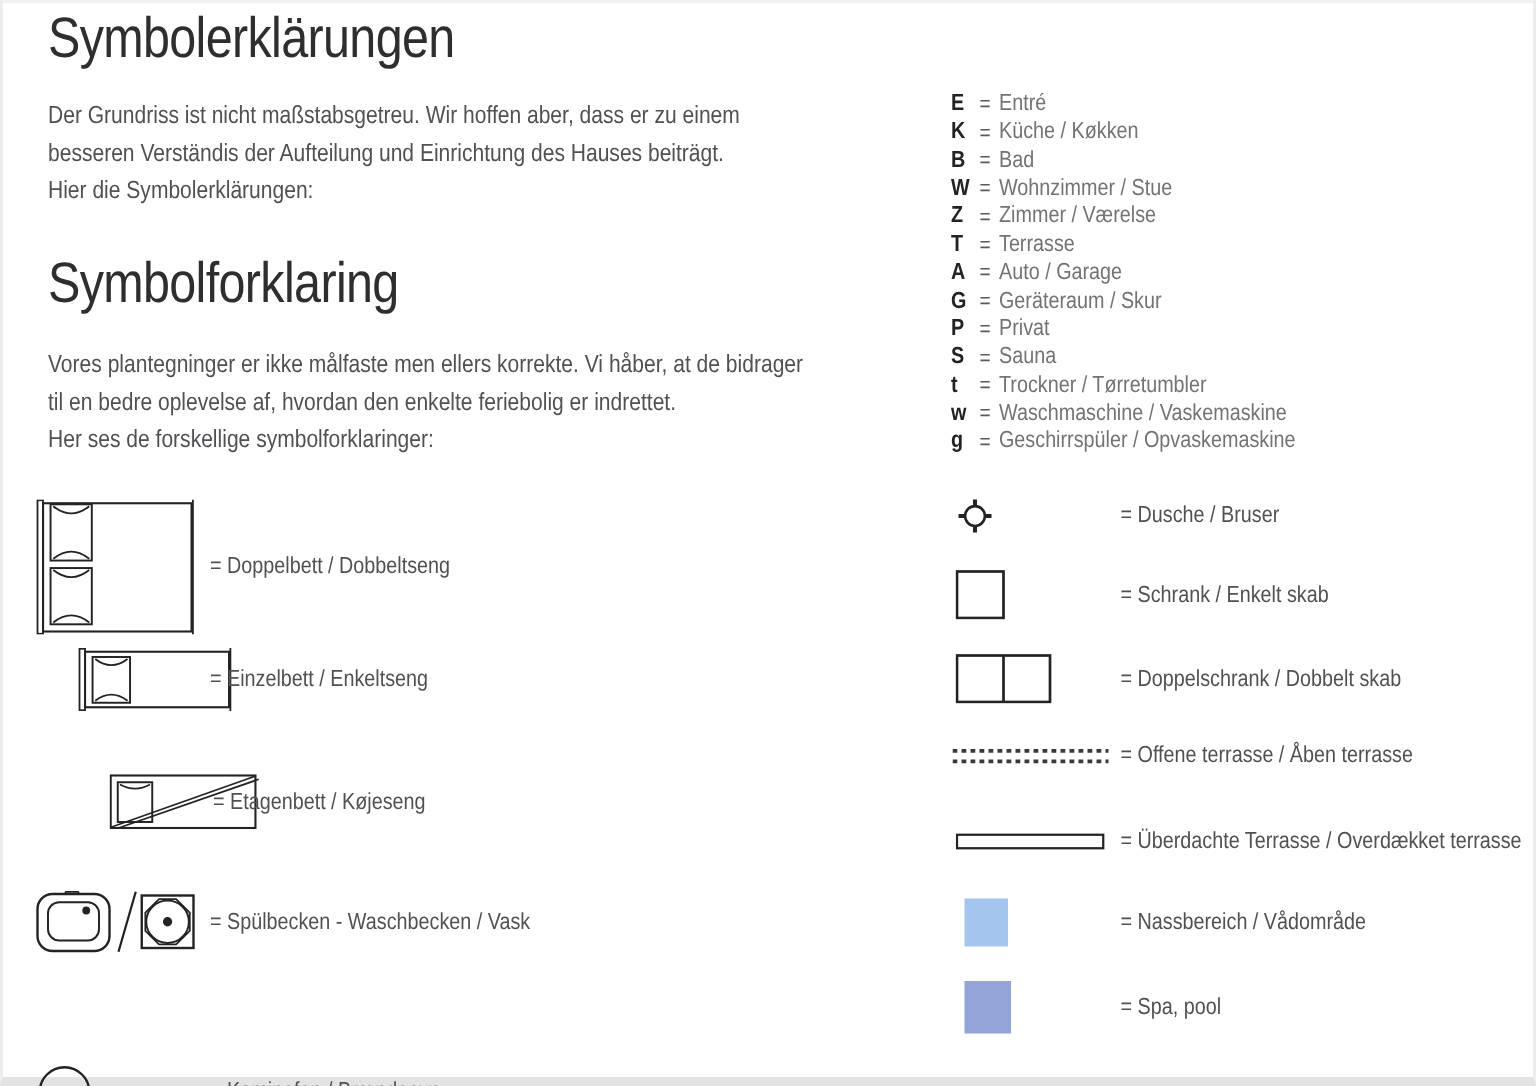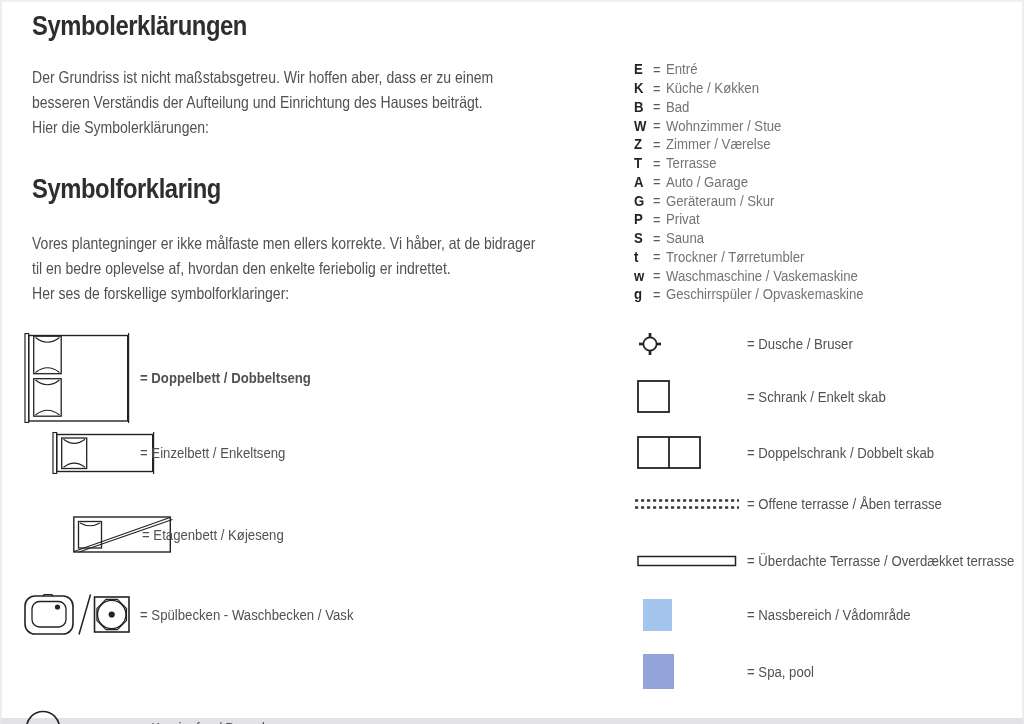--- a/index.html
+++ b/index.html
@@ -20,23 +20,23 @@
   }
   
   .t {
     display:inline-block;
     transform:scaleX(0.85);
     transform-origin:0 50%;
     white-space:nowrap;
   }
   .heading {
     position:absolute; left:30px;
-    font-size:28px; line-height:40px;
+    font-size:38px; line-height:40px;
     color:#2e2e30; letter-spacing:-0.5px;
-    font-weight:700;
+    font-weight:400;
   }
   .heading .t { transform-origin:0 50%; }
   .intro {
     position:absolute; left:30px;
     font-size:16.5px; line-height:25px;
     color:#515155;
     white-space:pre-line;
     transform:scaleX(0.85);
     transform-origin:0 0;
     width:700px;
@@ -119,21 +119,21 @@
       <span class="abbr-eq"><span class="t">=</span></span>
       <span class="abbr-val"><span class="t">Trockner / Tørretumbler</span></span>
     <span class="abbr-key"><span class="t">w</span></span>
       <span class="abbr-eq"><span class="t">=</span></span>
       <span class="abbr-val"><span class="t">Waschmaschine / Vaskemaskine</span></span>
     <span class="abbr-key"><span class="t">g</span></span>
       <span class="abbr-eq"><span class="t">=</span></span>
       <span class="abbr-val"><span class="t">Geschirrspüler / Opvaskemaskine</span></span>
   </div>
 
-  <div class="row row-left" style="left:22px; top:331px; width:420px; height:90px;font-weight:bold;">
+  <div class="row row-left" style="left:22px; top:331px; width:420px; height:90px;">
     <svg width="106" height="90" viewBox="0 0 106 90">
       <g fill="none" stroke="#232325" stroke-width="1.4">
         <rect x="4.7" y="2.5" width="99" height="85.5"></rect>
         <rect x="1" y="0.5" width="3.7" height="89" stroke-width="1.2"></rect>
         <line x1="104.6" y1="0" x2="104.6" y2="90" stroke-width="1.2"></line>
         <rect x="9.7" y="3.2" width="27.5" height="37.5" stroke-width="1.3"></rect>
         <path d="M11.5,4.5 Q23.5,14 35.5,4.5" stroke-width="1.2"></path>
         <path d="M11.5,39.5 Q23.5,30 35.5,39.5" stroke-width="1.2"></path>
         <rect x="9.7" y="45.7" width="27.5" height="37.5" stroke-width="1.3"></rect>
         <path d="M11.5,47 Q23.5,56.5 35.5,47" stroke-width="1.2"></path>

